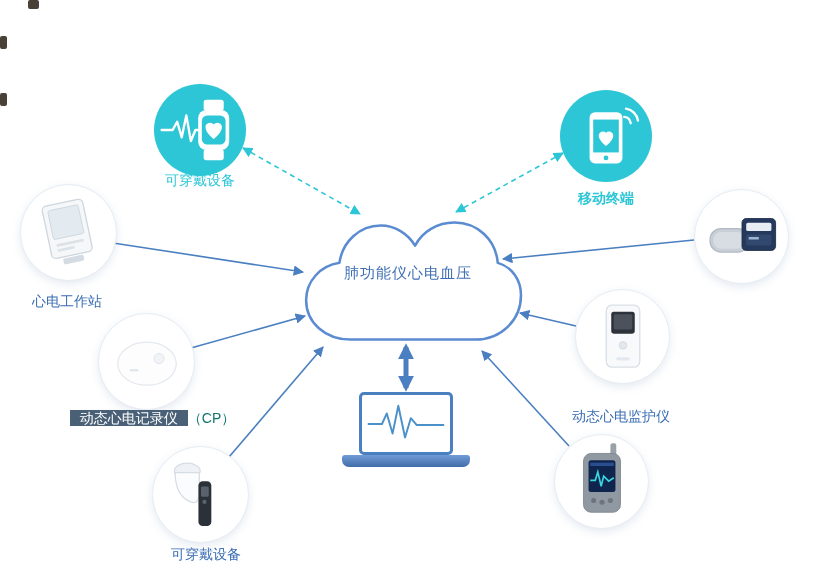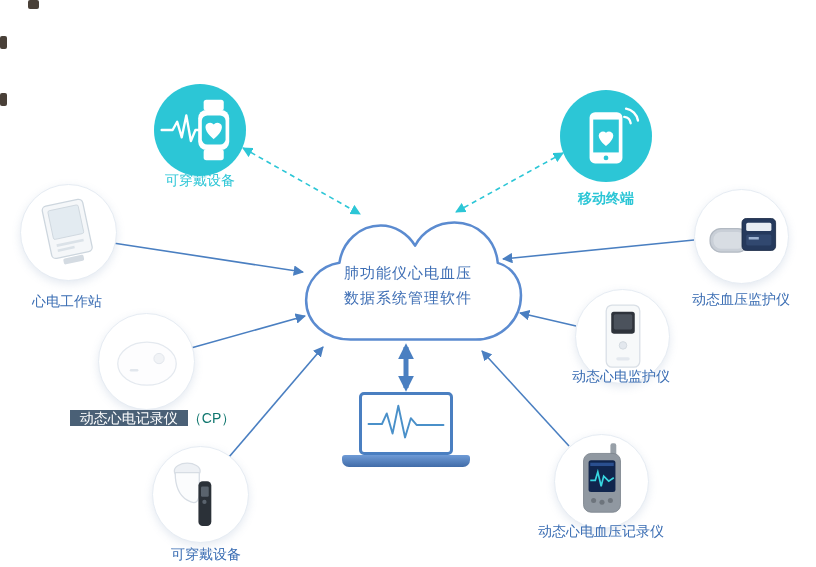--- a/index.html
+++ b/index.html
@@ -56,21 +56,20 @@
   </svg>
 
   <div class="cloud-wrap">
     <svg width="232" height="152" viewBox="0 0 230 150">
       <path d="M58,136 C33,136 14,119 14,97 C14,78 28,63 47,60 C50,39 67,23 88,23
                C102,23 115,31 122,43 C129,29 144,20 161,20 C184,20 202,37 204,60
                C218,64 227,77 227,92 C227,117 207,136 182,136 Z" fill="#ffffff" stroke="#5b8bd0" stroke-width="2.5" stroke-linejoin="round"></path>
     </svg>
     <div class="cloud-text">
       <div>肺功能仪心电血压</div>
-      <div>数据系统管理软件</div>
     </div>
   </div>
 
   <div class="circle cyan-node" style="left:154px;top:84px;width:92px;height:92px;">
     <svg width="84" height="84" viewBox="0 0 92 92">
       <polyline points="4,46 16,46 21,37 26,54 31,30 36,58 41,46 50,46" fill="none" stroke="#ffffff" stroke-width="2.6" stroke-linejoin="round" stroke-linecap="round"></polyline>
       <rect x="50" y="13" width="22" height="12" rx="3" fill="#ffffff"></rect>
       <rect x="50" y="67" width="22" height="12" rx="3" fill="#ffffff"></rect>
       <rect x="44" y="24" width="34" height="44" rx="9" fill="#ffffff"></rect>
       <rect x="48" y="30" width="26" height="32" rx="6" fill="#2cc6d6"></rect>
@@ -127,46 +126,44 @@
   <div class="circle device" style="left:694px;top:189px;width:93px;height:93px;">
     <svg width="84" height="84" viewBox="0 0 100 100">
       <rect x="12" y="40" width="46" height="28" rx="13" fill="#c9cfd7" stroke="#b2b9c2" stroke-width="1.5"></rect>
       <rect x="16" y="44" width="38" height="20" rx="9" fill="#d8dde3"></rect>
       <rect x="50" y="28" width="40" height="38" rx="5" fill="#25395c" stroke="#1b2b46"></rect>
       <rect x="55" y="33" width="30" height="10" rx="2" fill="#e8edf3"></rect>
       <rect x="55" y="47" width="30" height="13" rx="2" fill="#31486f"></rect>
       <rect x="58" y="50" width="12" height="3" fill="#9fb4d2"></rect>
     </svg>
   </div>
-  <div class="label" style="left:676px;top:291px;width:130px;">动态血压监护仪</div>
 
   <div class="circle device" style="left:575px;top:289px;width:93px;height:93px;">
     <svg width="84" height="84" viewBox="0 0 100 100">
       <rect x="30" y="12" width="40" height="74" rx="7" fill="#f7f9fa" stroke="#d9dfe6" stroke-width="1.5"></rect>
       <rect x="36" y="20" width="28" height="26" rx="3" fill="#2e333b"></rect>
       <rect x="39" y="23" width="22" height="18" rx="2" fill="#4b525c"></rect>
       <circle cx="50" cy="60" r="4.5" fill="#e3e8ee" stroke="#cfd6dd"></circle>
       <rect x="42" y="74" width="16" height="4" rx="2" fill="#e3e8ee"></rect>
     </svg>
   </div>
-  <div class="label" style="left:556px;top:368px;width:130px;">动态心电监护仪</div>
+  <div class="label" style="left:556px;top:408px;width:130px;">动态心电监护仪</div>
 
   <div class="circle device" style="left:554px;top:434px;width:93px;height:93px;">
     <svg width="84" height="84" viewBox="0 0 100 100">
       <rect x="60" y="4" width="7" height="16" rx="2.5" fill="#98a0a8"></rect>
       <rect x="28" y="16" width="44" height="70" rx="9" fill="#9098a1" stroke="#7c848d"></rect>
       <rect x="34" y="24" width="32" height="38" rx="3" fill="#10254d"></rect>
       <rect x="36" y="27" width="28" height="4" fill="#2a4f8f"></rect>
       <polyline points="36,48 42,48 45,38 49,55 52,43 58,49 64,45" fill="none" stroke="#38d6e0" stroke-width="2"></polyline>
       <circle cx="40" cy="72" r="3" fill="#6d747c"></circle>
       <circle cx="50" cy="74" r="3" fill="#6d747c"></circle>
       <circle cx="60" cy="72" r="3" fill="#6d747c"></circle>
     </svg>
   </div>
-  <div class="label" style="left:526px;top:523px;width:150px;">动态心电血压记录仪</div>
 
   <div class="laptop">
     <div class="laptop-screen">
       <svg width="80" height="49" viewBox="0 0 82 51">
         <polyline points="2,26 16,26 21,15 27,36 33,7 40,40 46,20 52,27 80,27" fill="none" stroke="#4a90c9" stroke-width="2" stroke-linejoin="round" stroke-linecap="round"></polyline>
       </svg>
     </div>
     <div class="laptop-base"></div>
   </div>
 

